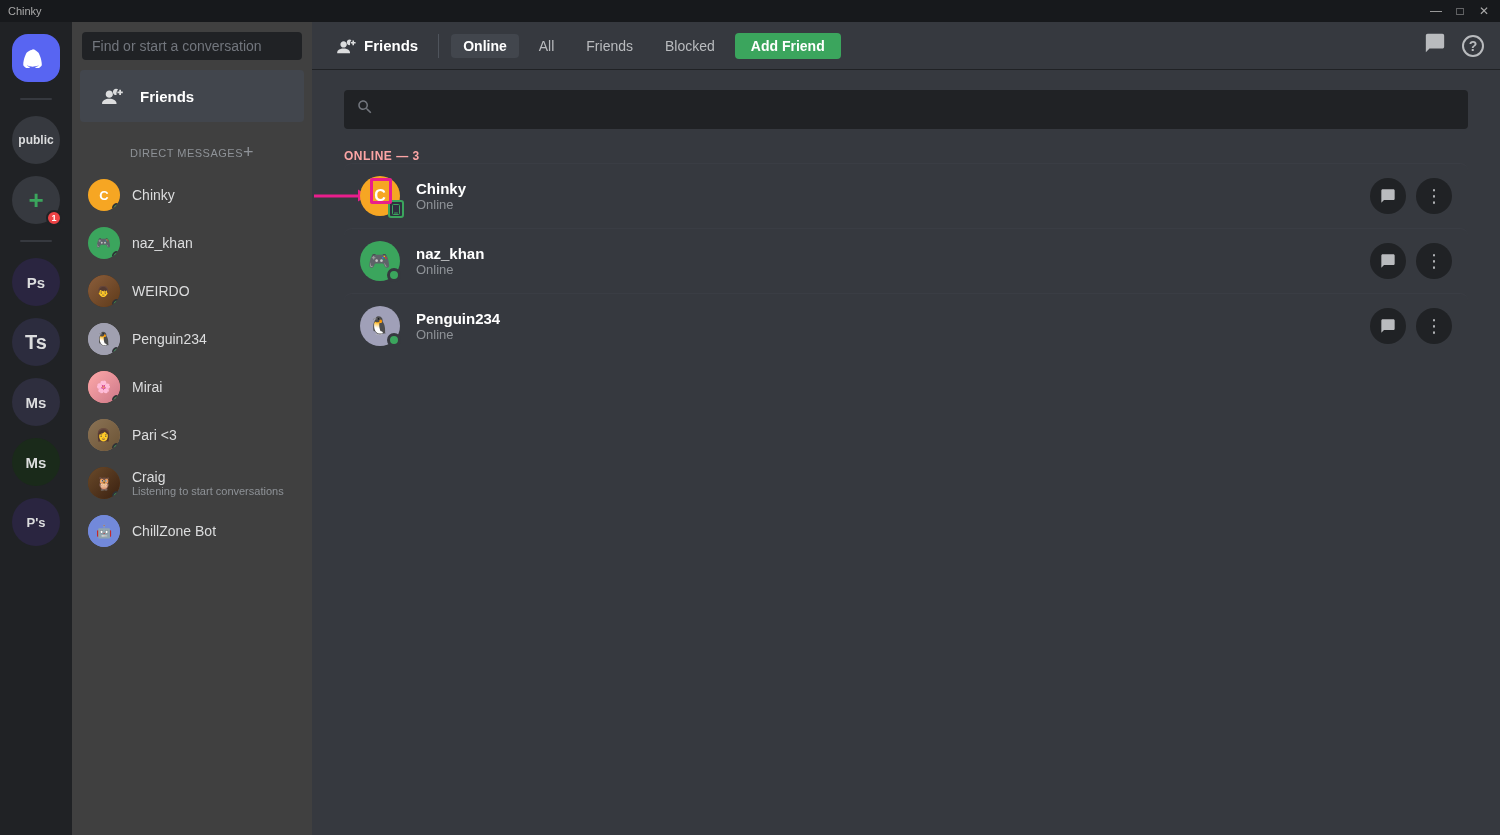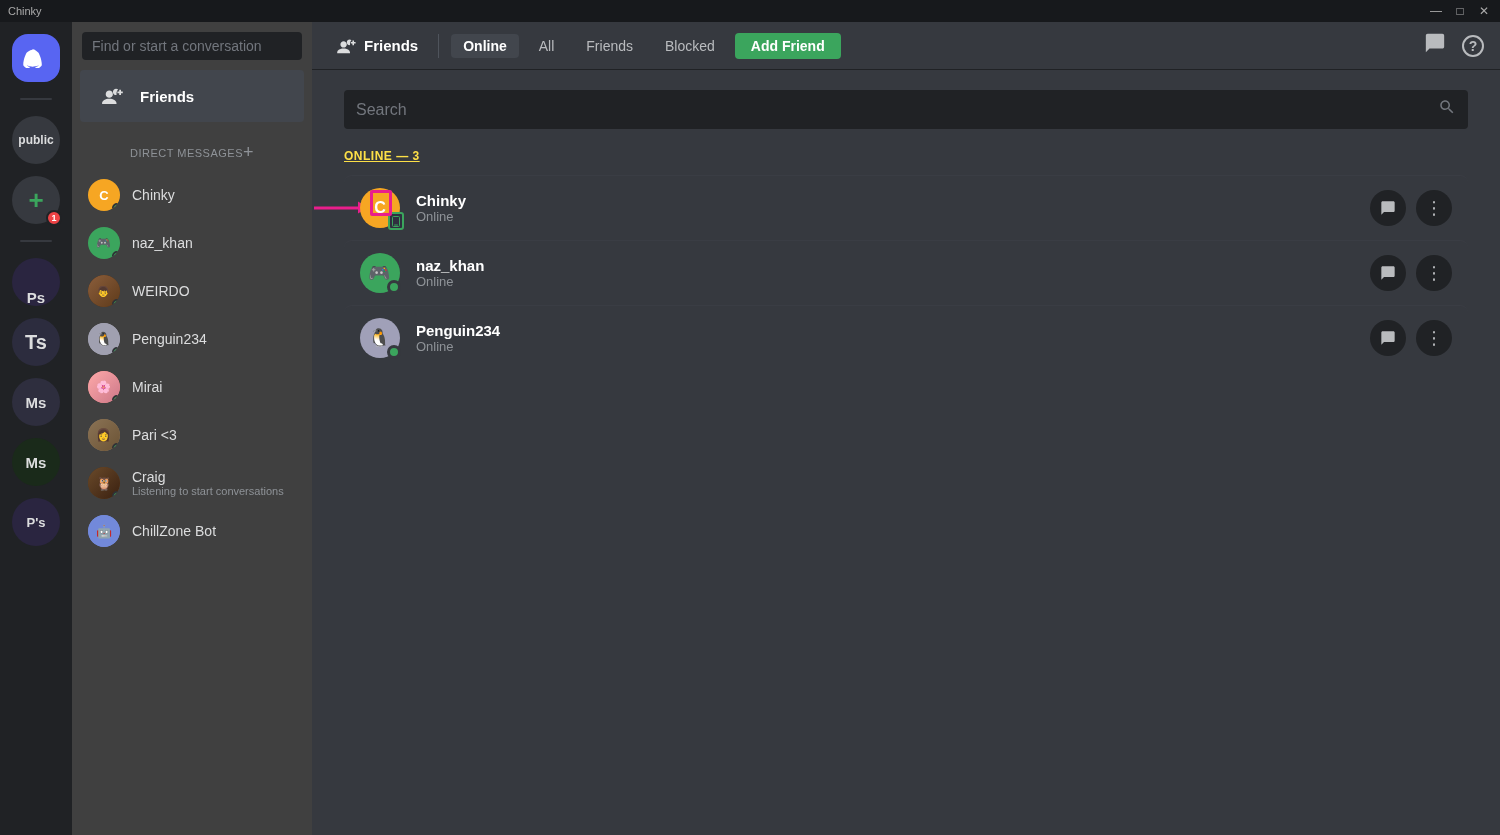--- a/index.html
+++ b/index.html
@@ -77,21 +77,21 @@
     .server-icon.public {
       background: #36393f;
       font-size: 12px;
       color: #dcddde;
     }
     .server-icon.add {
       background: #36393f;
       color: #3ba55d;
       font-size: 24px;
     }
-    .server-icon.ps { background: #1b1b2e; font-size: 14px; align-items: flex-end; }
+    .server-icon.ps { background: #1b1b2e; font-size: 14px; }
     .server-icon.ts { background: #2c2c3e; font-size: 14px; }
     .server-icon.ms1 { background: #2e2e3e; font-size: 14px; }
     .server-icon.ms2 { background: #1a2a1a; font-size: 14px; }
     .server-icon.ps-text { background: #2a2540; font-size: 14px; }
     .badge {
       position: absolute;
       bottom: -2px;
       right: -2px;
       background: #ed4245;
       color: #fff;
@@ -314,25 +314,23 @@
       font-size: 16px;
     }
     .search-bar input::placeholder { color: #72767d; }
     .search-icon {
       color: #72767d;
       font-size: 18px;
     }
     .online-header {
       font-size: 12px;
       font-weight: 700;
-      color: #fde047;
+      color: #fca5a5;
       text-transform: uppercase;
       letter-spacing: 0.5px;
-      margin-bottom: 12px;
-      text-decoration: underline;
     }
     .friend-item {
       display: flex;
       align-items: center;
       padding: 12px 16px;
       border-radius: 8px;
       border-top: 1px solid #3a3d44;
       cursor: pointer;
       position: relative;
     }
@@ -599,21 +597,20 @@
             <path d="M20 2H4C2.9 2 2 2.9 2 4V22L6 18H20C21.1 18 22 17.1 22 16V4C22 2.9 21.1 2 20 2Z"></path>
           </svg>
         </span>
         <span class="header-icon" style="width:22px;height:22px;border-radius:50%;border:2px solid #b9bbbe;display:flex;align-items:center;justify-content:center;font-size:14px;font-weight:bold;color:#b9bbbe;">?</span>
       </div>
     </div>
 
     <div class="friends-area">
 
       <div class="search-bar">
-        <input type="text" placeholder="Search" style="">
         <span class="search-icon">
           <svg width="18" height="18" viewBox="0 0 24 24" fill="#72767d">
             <path d="M15.5 14h-.79l-.28-.27C15.41 12.59 16 11.11 16 9.5 16 5.91 13.09 3 9.5 3S3 5.91 3 9.5 5.91 16 9.5 16c1.61 0 3.09-.59 4.23-1.57l.27.28v.79l5 4.99L20.49 19l-4.99-5zm-6 0C7.01 14 5 11.99 5 9.5S7.01 5 9.5 5 14 7.01 14 9.5 11.99 14 9.5 14z"></path>
           </svg>
         </span>
       </div>
 
       <div class="online-header">ONLINE — 3</div>
 
       <div class="friend-item" style="position:relative;">

